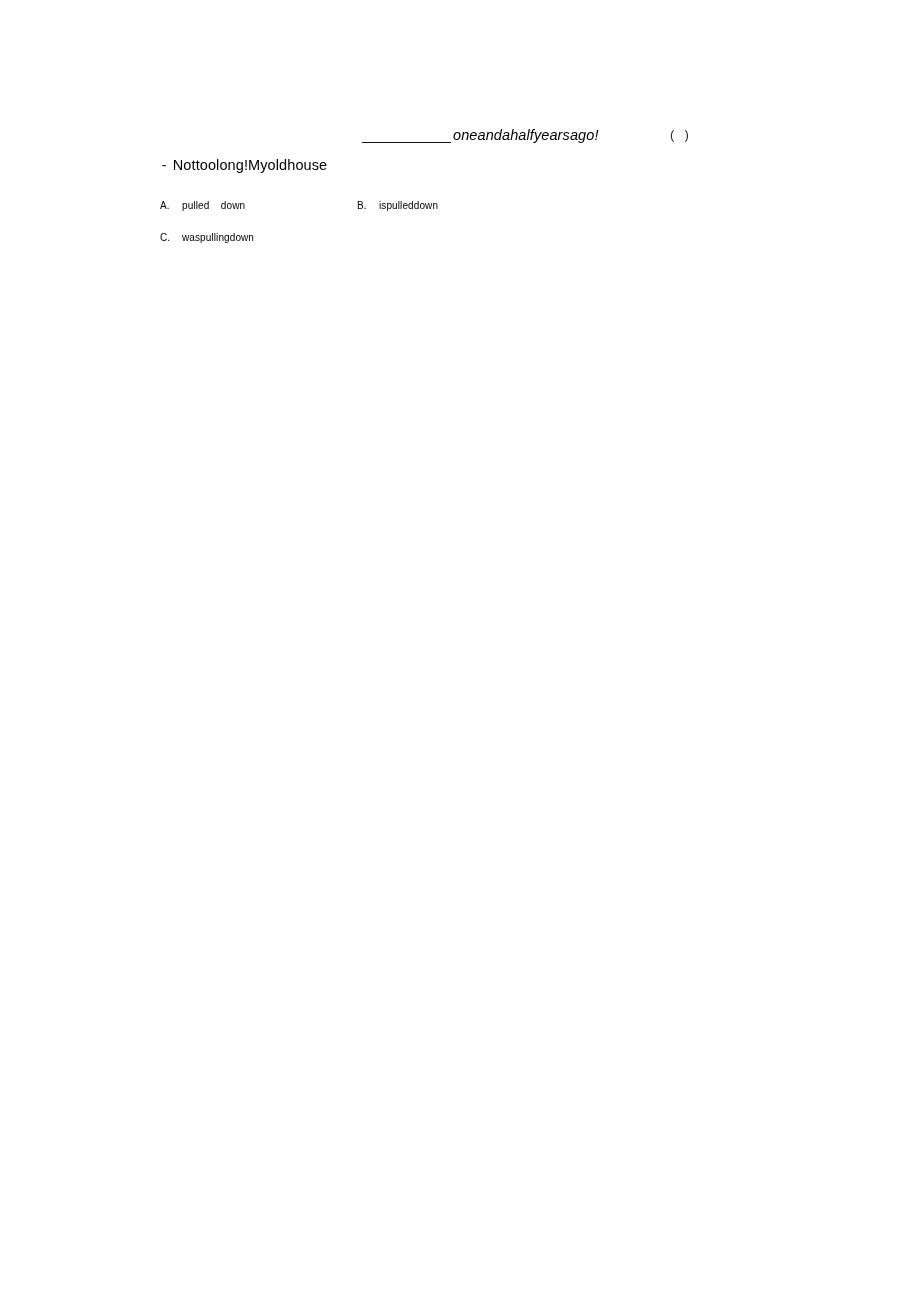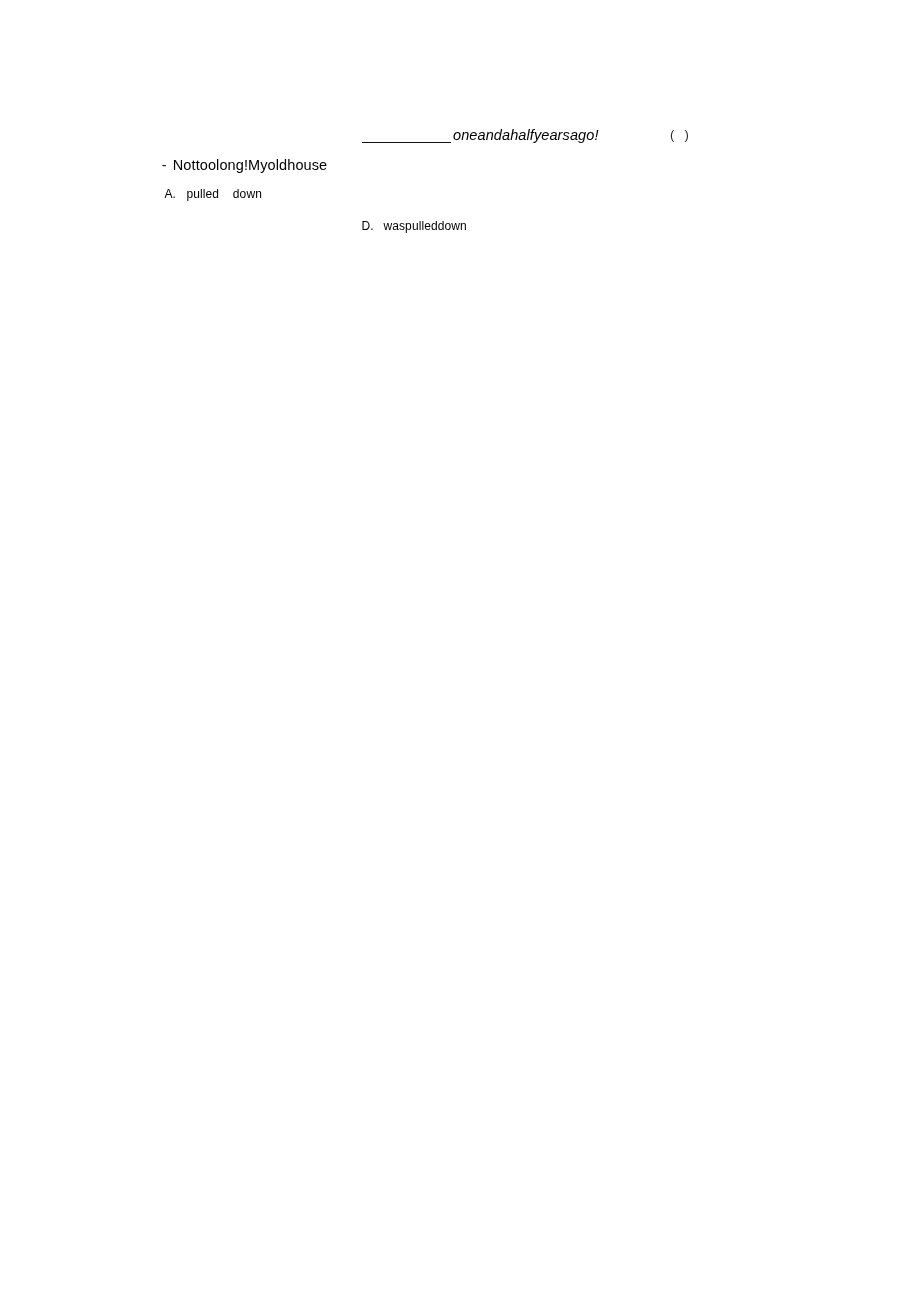--- a/index.html
+++ b/index.html
@@ -82,22 +82,22 @@
     left: 137px;
     top: 155px;
     width: 700px;
   }
   .option-row {
     position: relative;
     height: 32px;
   }
   .option {
     position: absolute;
-    top: 0;
-    font-size: 12px;
+    top: 12px;
+    font-size: 10px;
     line-height: 26px;
     white-space: pre;
     letter-spacing: 0.1px;
   }
   .option.col-left  { left: 0px; }
   .option.col-right { left: 197px; }
   .option-letter {
     display: inline-block;
     min-width: 22px;
   }
@@ -126,23 +126,26 @@
     </div>
 
   </div>
 
   <div class="options">
 
     <div class="option-row">
       <div class="option col-left">
         <span class="option-letter">A.</span><span class="option-text">pulled    down</span>
       </div>
+      <div class="option col-right">
+        <span class="option-letter">B.</span><span class="option-text">ispulleddown</span>
+      </div>
     </div>
 
     <div class="option-row">
-      <div class="option col-right">
-        <span class="option-letter">D.</span><span class="option-text">waspulleddown</span>
+      <div class="option col-left">
+        <span class="option-letter">C.</span><span class="option-text">waspullingdown</span>
       </div>
     </div>
 
   </div>
 
 </div>
 
 </body></html>

